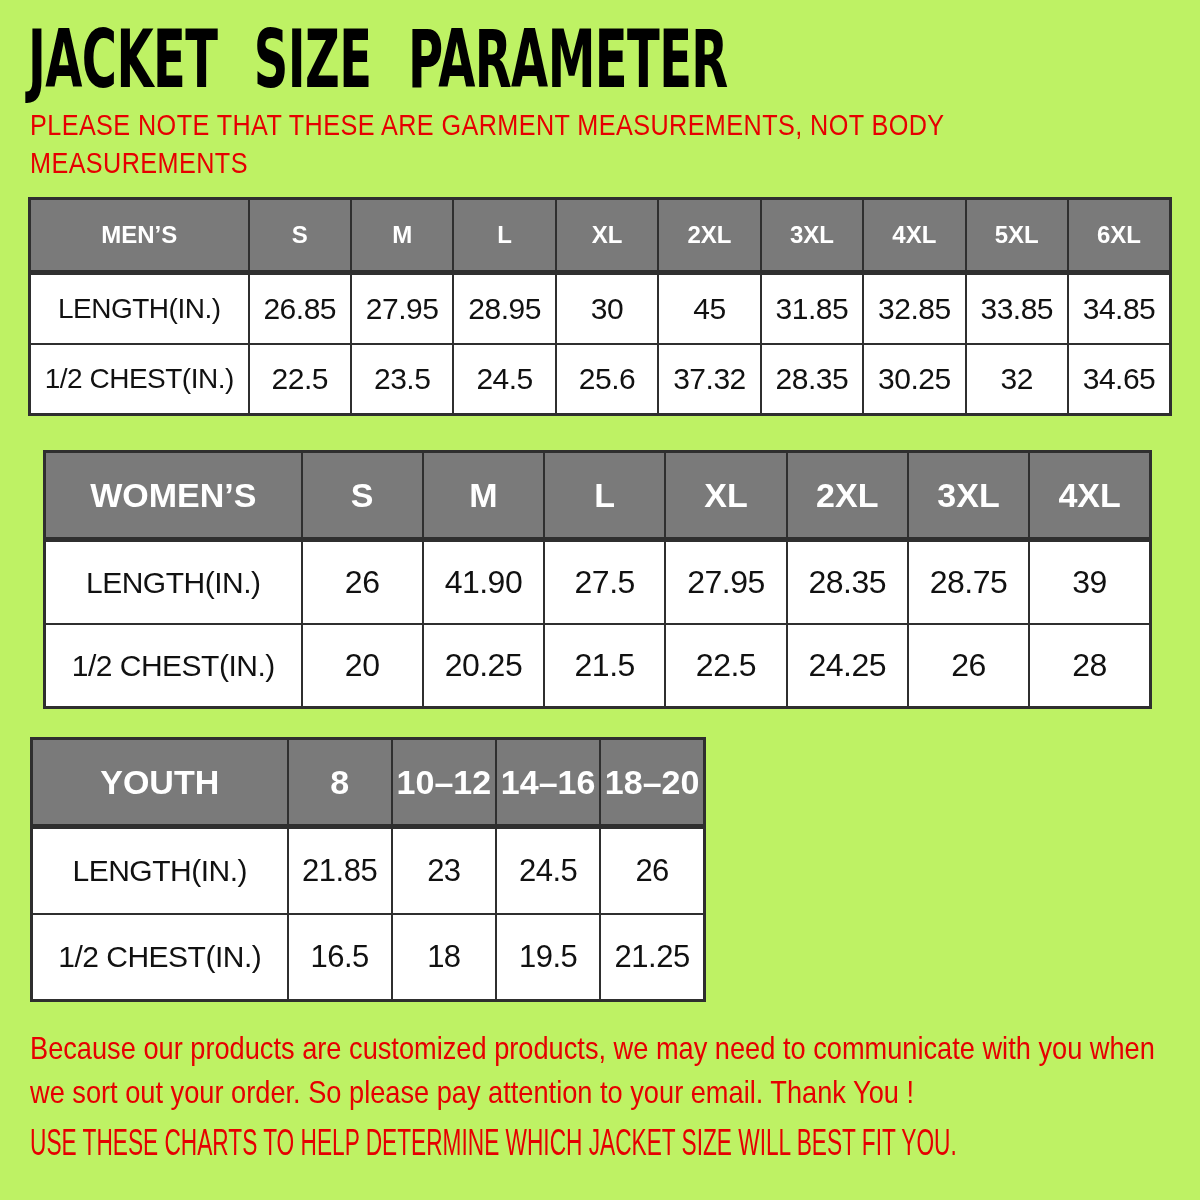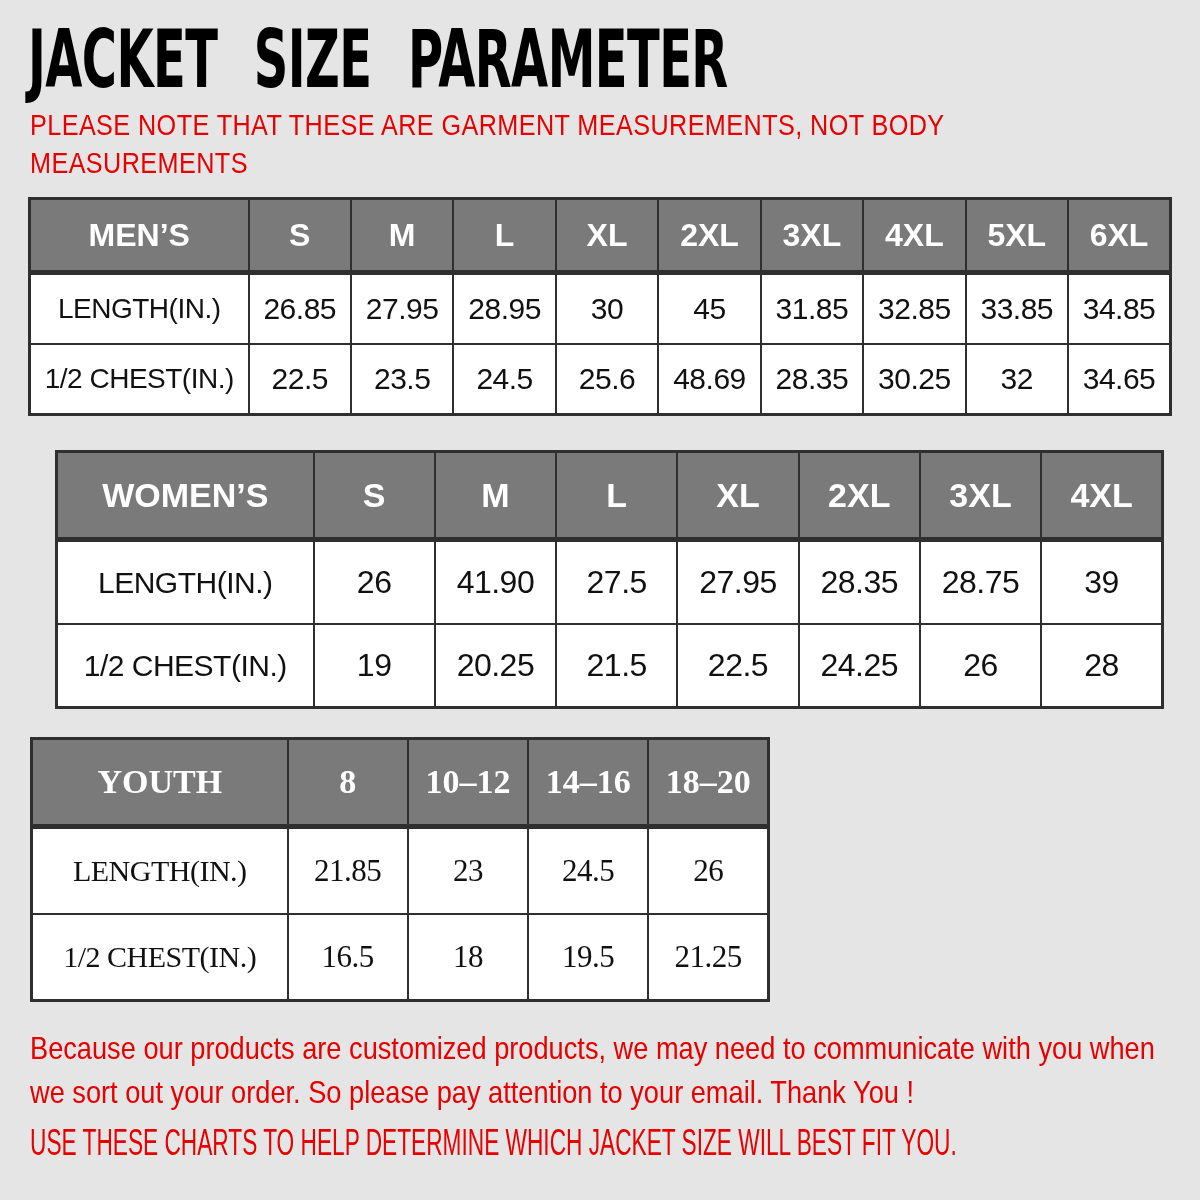--- a/index.html
+++ b/index.html
@@ -5,21 +5,21 @@
   :root{
     --accent-red:#e60000;
     --table-header-gray:#7a7a7a;
     --table-border:#2f2f2f;
     --header-text:#ffffff;
   }
   html,body{margin:0;padding:0;background:#ffffff;}
   .page{
     position:relative;
     width:1200px;height:1200px;
-    background:#e5e5e5;
+    background:#bef264;
     font-family:"Liberation Sans",sans-serif;
     color:#111;
     overflow:hidden;
   }
   .title{
     position:absolute;left:28px;top:20px;
     margin:0;
     font-family:"DejaVu Sans",sans-serif;
     font-weight:bold;
     font-size:80px;
@@ -37,21 +37,21 @@
     width:1130px;
     color:var(--accent-red,#e60000);
     font-size:30px;
     line-height:1.25;
     letter-spacing:0.5px;
     transform:scale(0.84,1.0);
     transform-origin:top left;
   }
   .tbl-wrap{position:absolute;}
   .wrap-mens{left:28px;top:197px;}
-  .wrap-womens{left:40px;top:450px;padding-left:15px;}
+  .wrap-womens{left:28px;top:450px;padding-left:15px;}
   .wrap-youth{left:30px;top:737px;}
 
   table.size-table{
     border-collapse:collapse;
     table-layout:fixed;
     background:#fff;
     border:3px solid var(--table-border,#2f2f2f);
   }
   table.size-table th,
   table.size-table td{
@@ -64,31 +64,31 @@
   table.size-table thead th{
     background:var(--table-header-gray,#7a7a7a);
     color:var(--header-text,#fff);
     font-weight:bold;
     border-bottom:5px solid var(--table-border,#2f2f2f);
   }
   td.val, td.rowlabel{color:#111;letter-spacing:-0.5px;}
 
   .tbl-mens{width:1144px;}
   .tbl-mens col.first{width:219px;}
-  .tbl-mens thead th{height:70px;font-size:32px;}
+  .tbl-mens thead th{height:70px;font-size:24px;}
   .tbl-mens td{height:68px;font-size:30px;}
   .tbl-mens td.rowlabel{font-size:28px;}
 
   .tbl-womens{width:1109px;}
   .tbl-womens col.first{width:257px;}
   .tbl-womens thead th{height:84px;font-size:34px;}
   .tbl-womens td{height:81px;font-size:32px;}
   .tbl-womens td.rowlabel{font-size:30px;}
 
-  .tbl-youth{width:740px;font-family:Liberation Serif, serif;}
+  .tbl-youth{width:676px;}
   .tbl-youth col.first{width:256px;}
   .tbl-youth thead th{height:84px;font-size:34px;}
   .tbl-youth td{height:84px;font-size:31px;}
   .tbl-youth td.rowlabel{font-size:30px;}
 
   .footer-para{
     position:absolute;left:30px;top:1026px;
     margin:0;
     width:1345px;
     color:var(--accent-red,#e60000);
@@ -154,21 +154,21 @@
             <td class="val">32.85</td>
             <td class="val">33.85</td>
             <td class="val">34.85</td>
           </tr>
           <tr>
             <td class="rowlabel">1/2 CHEST(IN.)</td>
             <td class="val">22.5</td>
             <td class="val">23.5</td>
             <td class="val">24.5</td>
             <td class="val">25.6</td>
-            <td class="val">48.69</td>
+            <td class="val">37.32</td>
             <td class="val">28.35</td>
             <td class="val">30.25</td>
             <td class="val">32</td>
             <td class="val">34.65</td>
           </tr>
         </tbody>
       </table>
     </div>
   <div class="tbl-wrap wrap-womens">
       <table class="size-table tbl-womens">
@@ -200,21 +200,21 @@
             <td class="val">26</td>
             <td class="val">41.90</td>
             <td class="val">27.5</td>
             <td class="val">27.95</td>
             <td class="val">28.35</td>
             <td class="val">28.75</td>
             <td class="val">39</td>
           </tr>
           <tr>
             <td class="rowlabel">1/2 CHEST(IN.)</td>
-            <td class="val">19</td>
+            <td class="val">20</td>
             <td class="val">20.25</td>
             <td class="val">21.5</td>
             <td class="val">22.5</td>
             <td class="val">24.25</td>
             <td class="val">26</td>
             <td class="val">28</td>
           </tr>
         </tbody>
       </table>
     </div>

